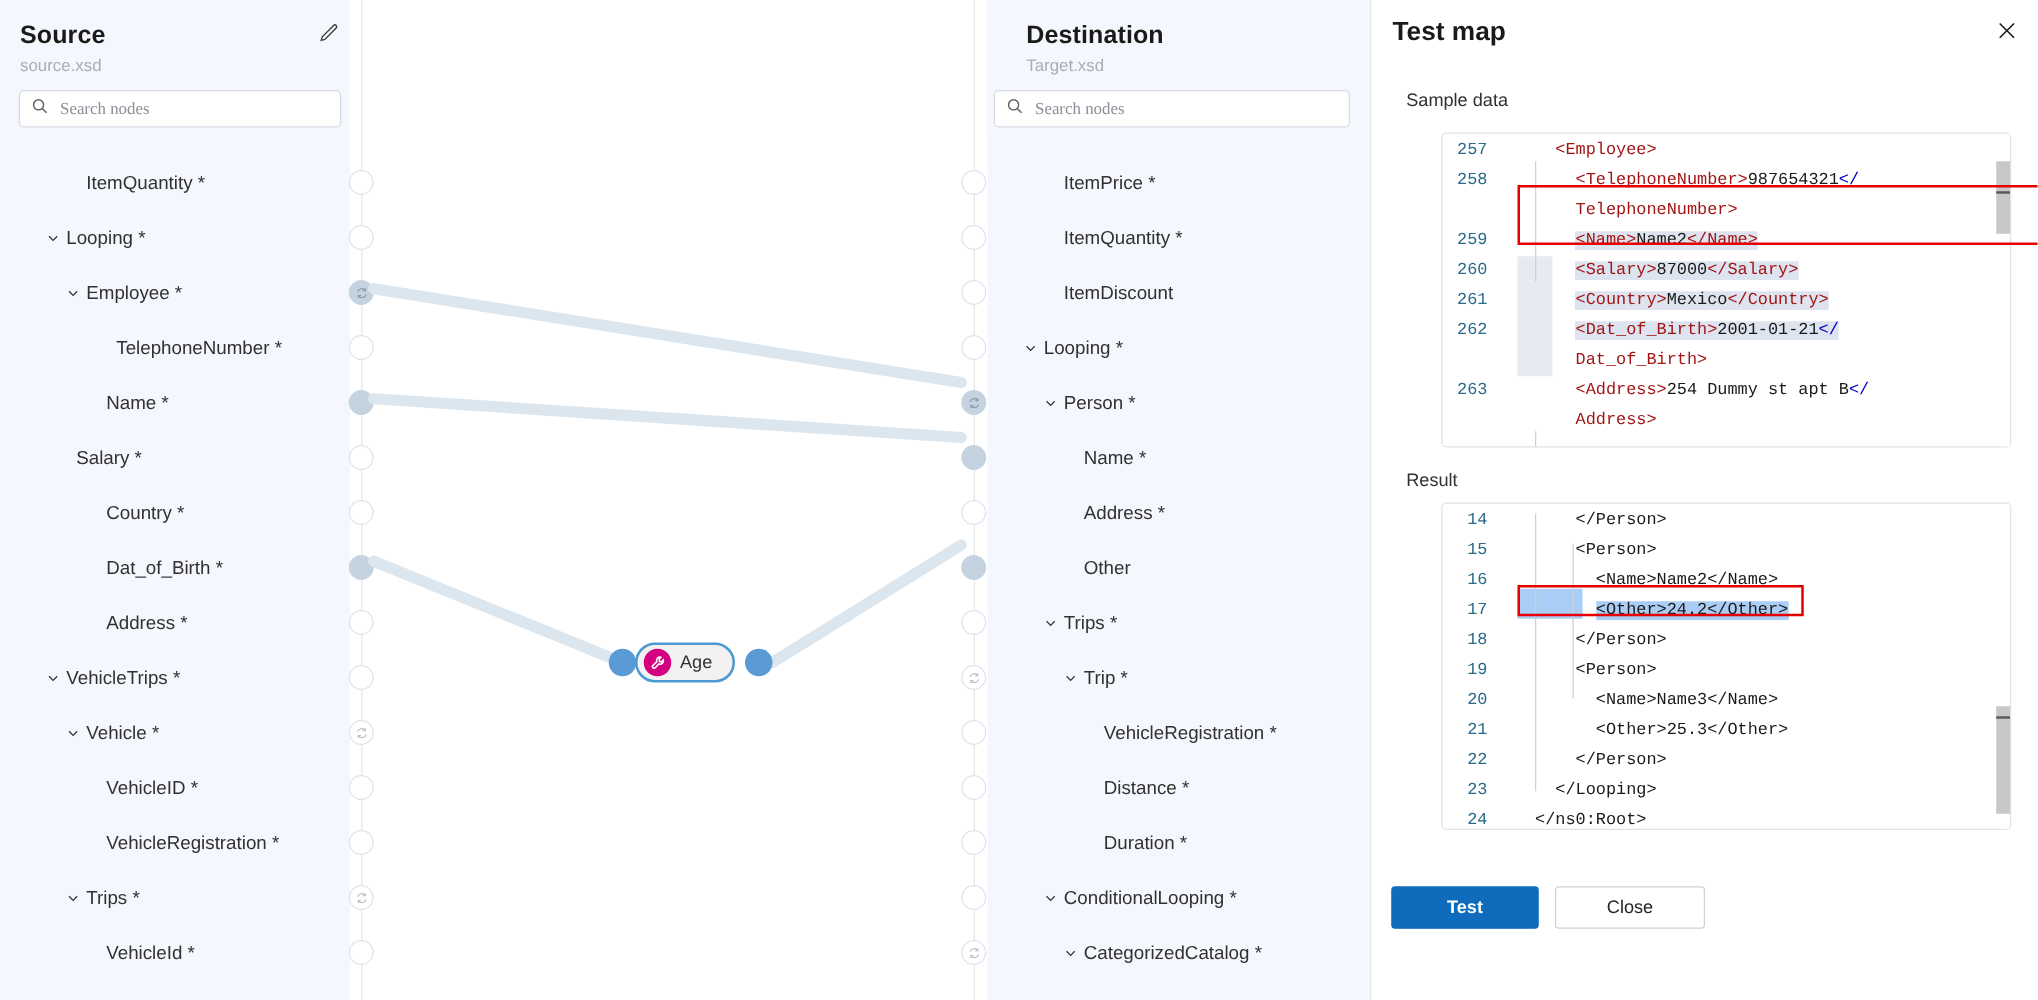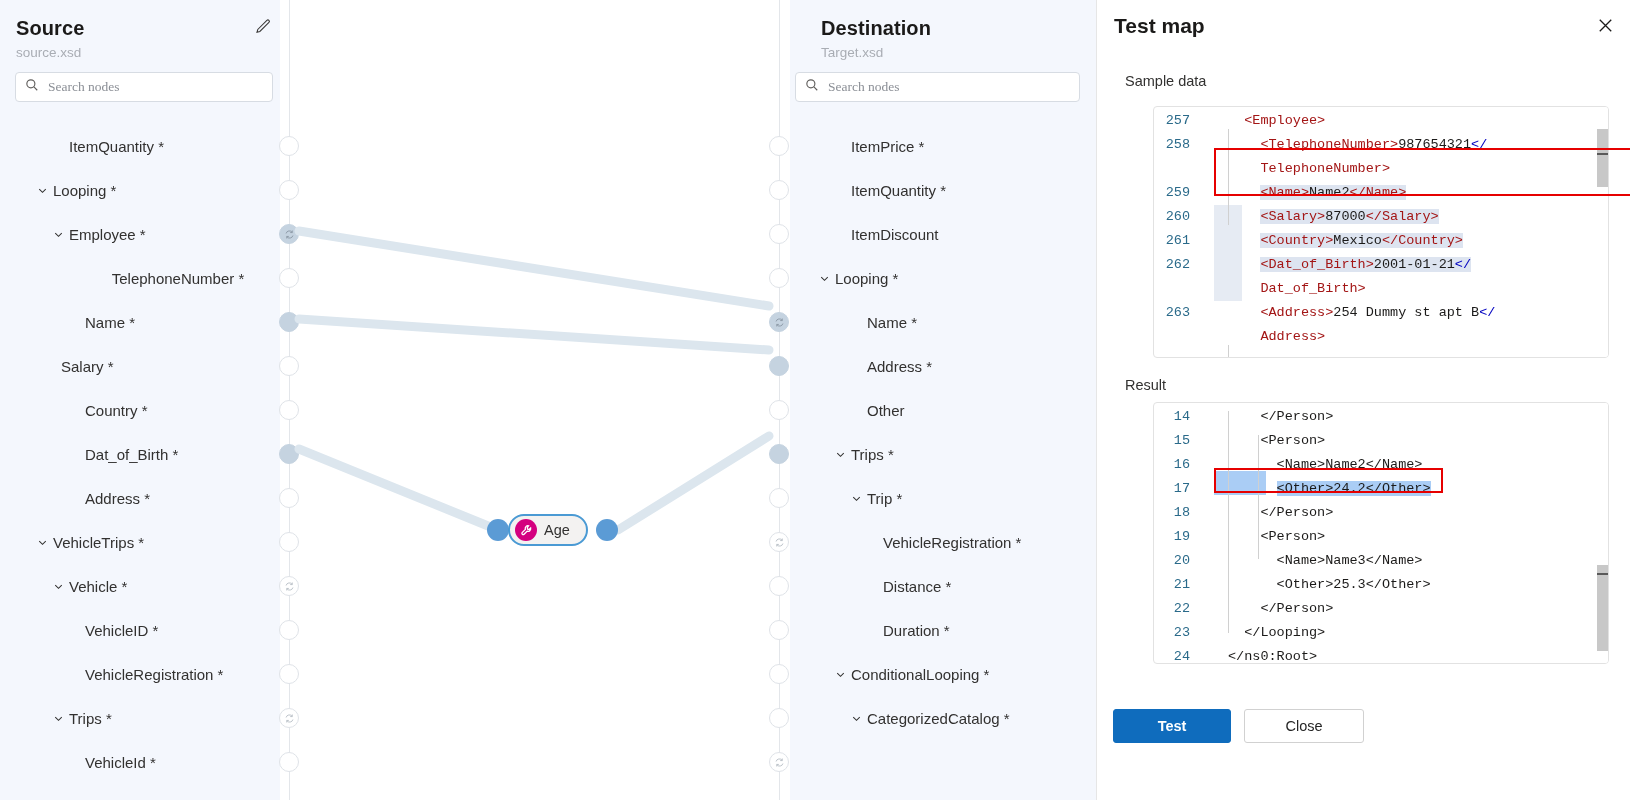--- a/index.html
+++ b/index.html
@@ -193,21 +193,21 @@
         <span class="tree-label">Looping *</span>
       </div>
       <div class="tree-row" style="padding-left: 52px;">
         <span class="chev">
           <svg width="13" height="13" viewBox="0 0 16 16" fill="none" stroke="#323130" stroke-width="1.25">
             <path d="M4 6.2 8 10.2 12 6.2"></path>
           </svg>
         </span>
         <span class="tree-label">Employee *</span>
       </div>
-      <div class="tree-row" style="padding-left: 76px; flex-direction: column;">
+      <div class="tree-row" style="padding-left: 76px;">
         <span class="chev"></span>
         <span class="tree-label">TelephoneNumber *</span>
       </div>
       <div class="tree-row" style="padding-left: 68px;">
         <span class="chev"></span>
         <span class="tree-label">Name *</span>
       </div>
       <div class="tree-row" style="padding-left: 44px;">
         <span class="chev"></span>
         <span class="tree-label">Salary *</span>
@@ -322,20 +322,28 @@
         <span class="tree-label">ItemDiscount</span>
       </div>
       <div class="tree-row" style="padding-left: 6px;">
         <span class="chev">
           <svg width="13" height="13" viewBox="0 0 16 16" fill="none" stroke="#323130" stroke-width="1.25">
             <path d="M4 6.2 8 10.2 12 6.2"></path>
           </svg>
         </span>
         <span class="tree-label">Looping *</span>
       </div>
+      <div class="tree-row" style="padding-left: 22px;">
+        <span class="chev">
+          <svg width="13" height="13" viewBox="0 0 16 16" fill="none" stroke="#323130" stroke-width="1.25">
+            <path d="M4 6.2 8 10.2 12 6.2"></path>
+          </svg>
+        </span>
+        <span class="tree-label">Person *</span>
+      </div>
       <div class="tree-row" style="padding-left: 38px;">
         <span class="chev"></span>
         <span class="tree-label">Name *</span>
       </div>
       <div class="tree-row" style="padding-left: 38px;">
         <span class="chev"></span>
         <span class="tree-label">Address *</span>
       </div>
       <div class="tree-row" style="padding-left: 38px; align-items: center;">
         <span class="chev"></span>

